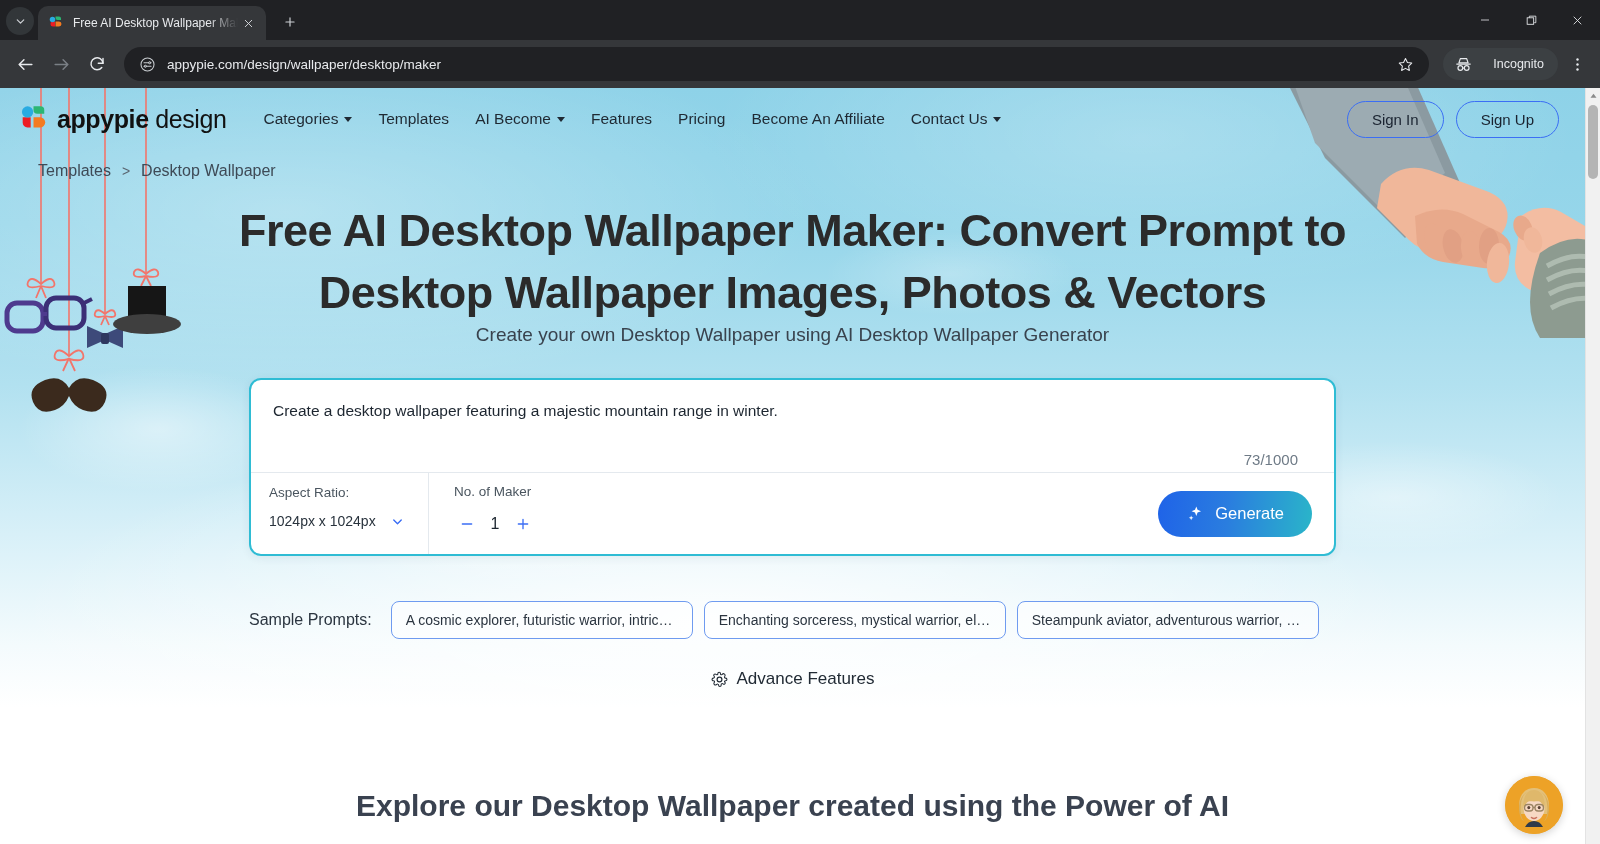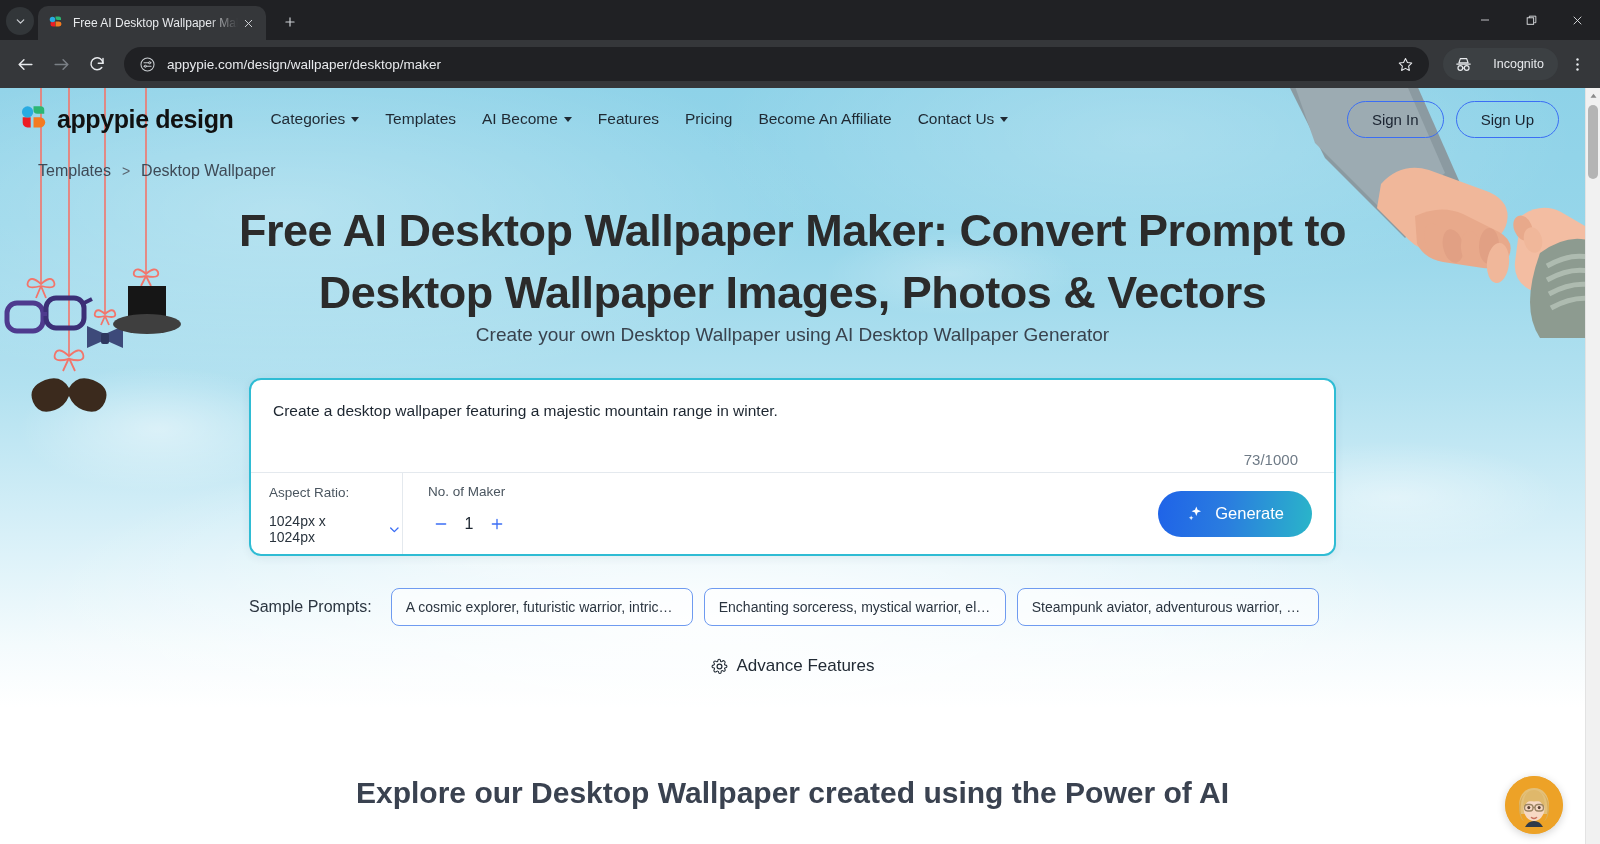--- a/index.html
+++ b/index.html
@@ -92,21 +92,21 @@
   .decor { position: absolute; left: 0; top: 0; width: 210px; height: 480px; }
 
   
   .site-nav {
     position: relative; height: 62px; display: flex; align-items: center;
     padding: 0 26px 0 18px; z-index: 5;
   }
   .logo { display: flex; align-items: center; gap: 9px; cursor: pointer; }
   .logo-text { font-size: 25px; letter-spacing: -.4px; color: #111; }
   .logo-text b { font-weight: 700; }
-  .logo-text i { font-style: normal; font-weight: 700; }
+  .logo-text i { font-style: normal; font-weight: 400; }
   .nav-links { display: flex; align-items: center; margin-left: 24px; gap: 0; }
   .nav-link {
     font-size: 15.5px; color: #1f2933; padding: 6px 13px; cursor: pointer;
     display: flex; align-items: center; gap: 6px; white-space: nowrap;
   }
   .caret { width: 0; height: 0; border-left: 4.5px solid transparent;
            border-right: 4.5px solid transparent; border-top: 5.5px solid #1f2933; display:inline-block;}
   .nav-right { margin-left: auto; display: flex; gap: 12px; }
   .btn-outline {
     border: 1.6px solid #3b6ef5; border-radius: 22px; color: #1a2330;
@@ -133,39 +133,39 @@
   
   .gen-card {
     position: relative; z-index: 5; width: 1087px; margin: 32px auto 0;
     background: #fff; border: 2px solid #2fbcd4; border-radius: 12px;
     box-shadow: 0 2px 10px rgba(20,60,90,.07); overflow: hidden;
   }
   .gen-text-area { padding: 20px 22px 8px; min-height: 92px; position: relative; cursor: text;}
   .gen-text { font-size: 15.5px; color: #1d2630; line-height: 1.4; }
   .gen-count { position: absolute; right: 36px; bottom: 4px; font-size: 15px; color: #6e7a86; }
   .gen-controls { display: flex; align-items: stretch; border-top: 1px solid #e4e9ee; height: 82px; }
-  .ctrl-aspect { width: 152px; padding: 12px 0 0 18px; border-right: 1px solid #e4e9ee; }
+  .ctrl-aspect { width: 178px; padding: 12px 0 0 18px; border-right: 1px solid #e4e9ee; }
   .ctrl-label { font-size: 13.5px; color: #4a555f; }
   .aspect-select { display: flex; align-items: center; gap: 14px; margin-top: 13px; cursor: pointer; }
   .aspect-value { font-size: 14px; color: #29333d; }
   .ctrl-count { padding: 11px 0 0 25px; flex: 1 1 auto;}
   .stepper { display: flex; align-items: center; gap: 6px; margin-top: 12px; }
   .step-btn { width: 26px; height: 26px; display: flex; align-items: center; justify-content: center;
               color: #3b6ef5; font-size: 20px; cursor: pointer; line-height: 1; }
   .step-val { font-size: 16px; color: #1d2630; min-width: 18px; text-align: center; }
   .ctrl-gen { display: flex; align-items: center; padding-right: 22px; }
   .gen-btn {
     background: linear-gradient(96deg, #1f63e8 0%, #2a7ddf 45%, #2ab5c9 100%);
     color: #fff; border: none; border-radius: 26px; height: 46px; padding: 0 28px;
     font-size: 16.5px; display: flex; align-items: center; gap: 10px; cursor: pointer; white-space: nowrap;
   }
 
   
   .samples { position: relative; z-index: 5; display: flex; align-items: center;
-             gap: 11px; width: 1087px; margin: 32px auto 0; }
+             gap: 11px; width: 1087px; margin: 45px auto 0; }
   .samples-label { font-size: 16px; color: #2b3540; white-space: nowrap; margin-right: 8px;}
   .sample-chip {
     border: 1.4px solid #6f9bf0; border-radius: 8px; background: rgba(255,255,255,.55);
     padding: 10px 14px; font-size: 14px; color: #2b3540; white-space: nowrap;
     overflow: hidden; text-overflow: ellipsis; max-width: 302px; cursor: pointer;
   }
 
   
   .adv { position: relative; z-index: 5; display: flex; align-items: center; justify-content: center;
          gap: 9px; margin-top: 30px; font-size: 17px; color: #222b35; cursor: pointer; }

